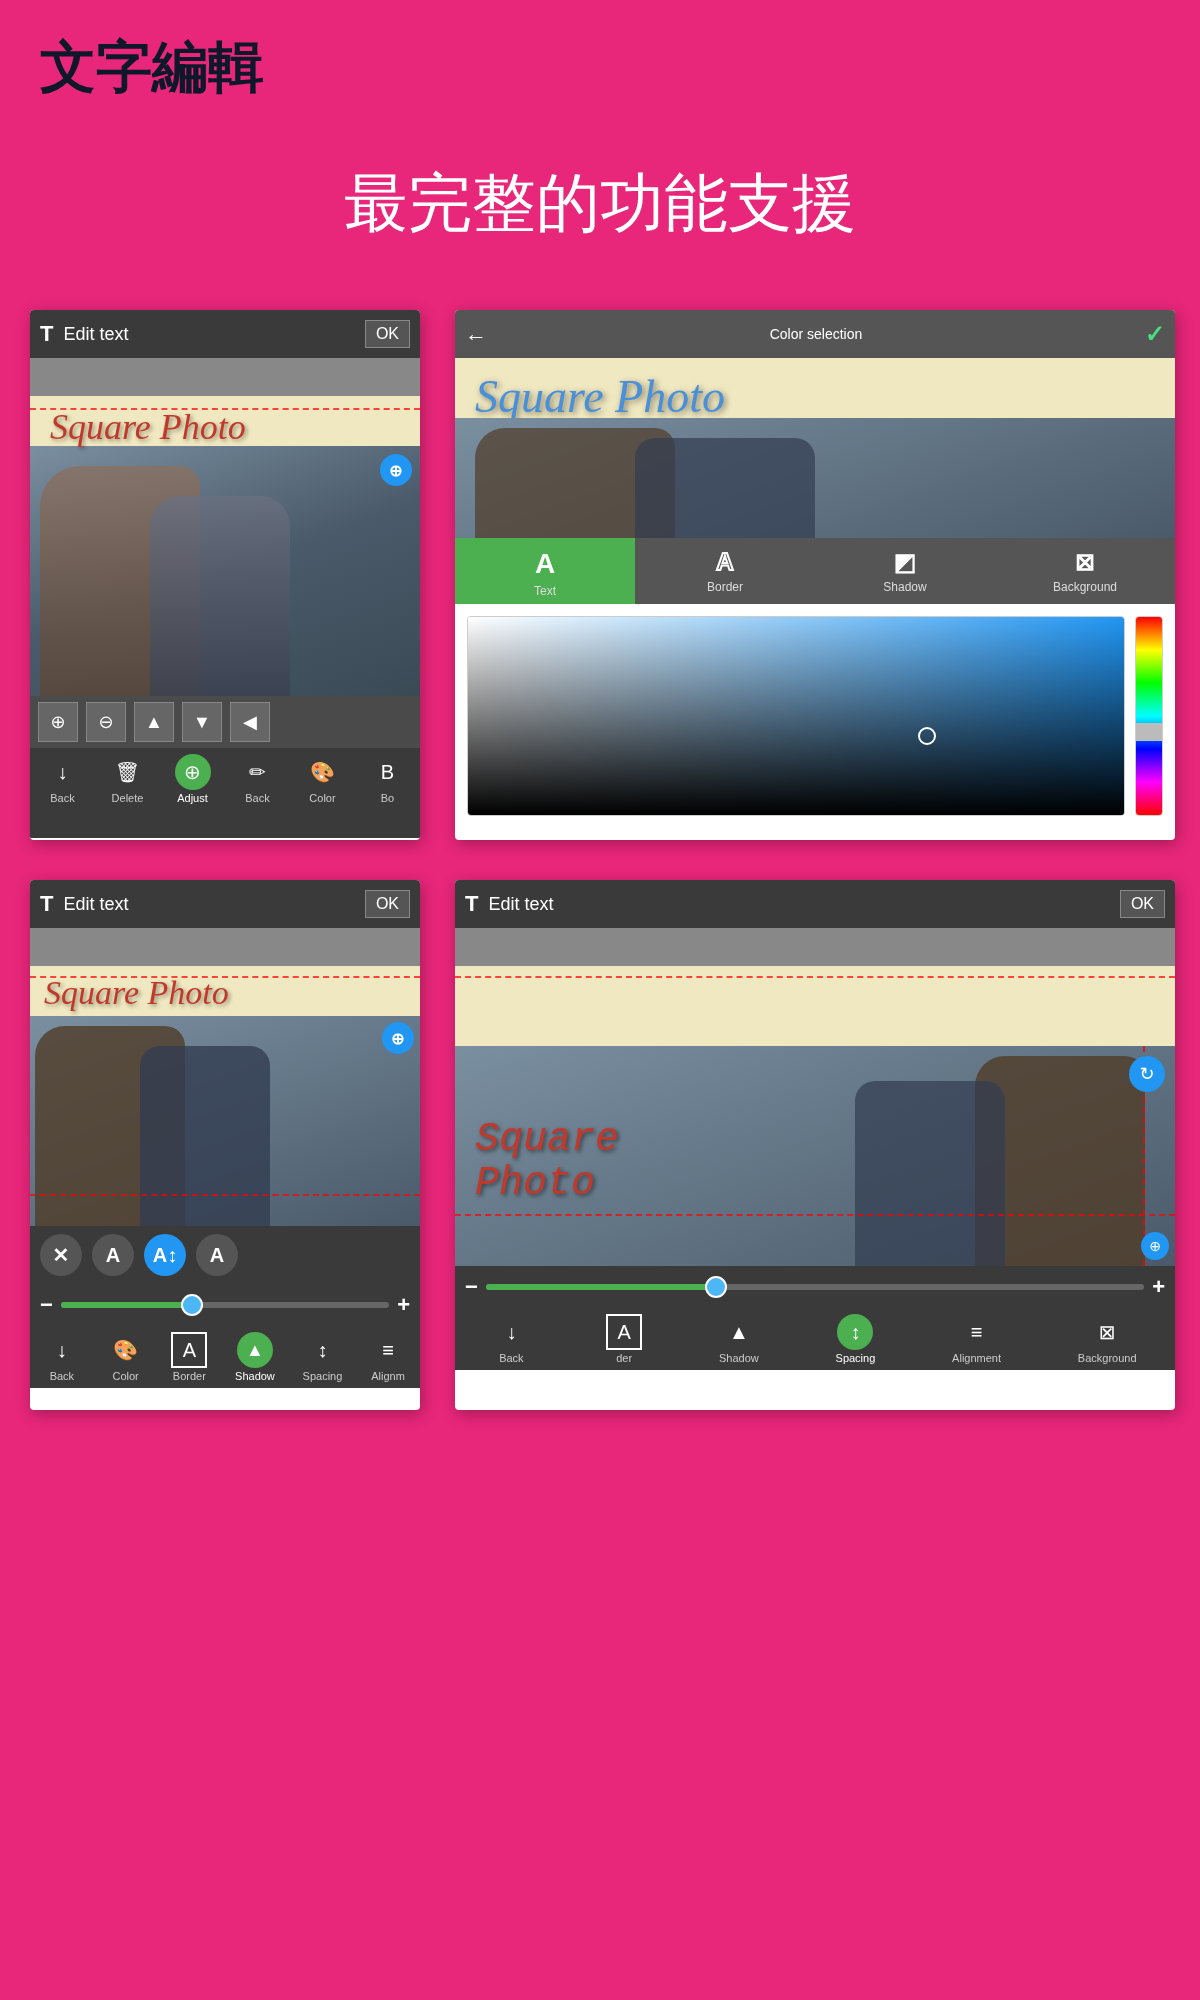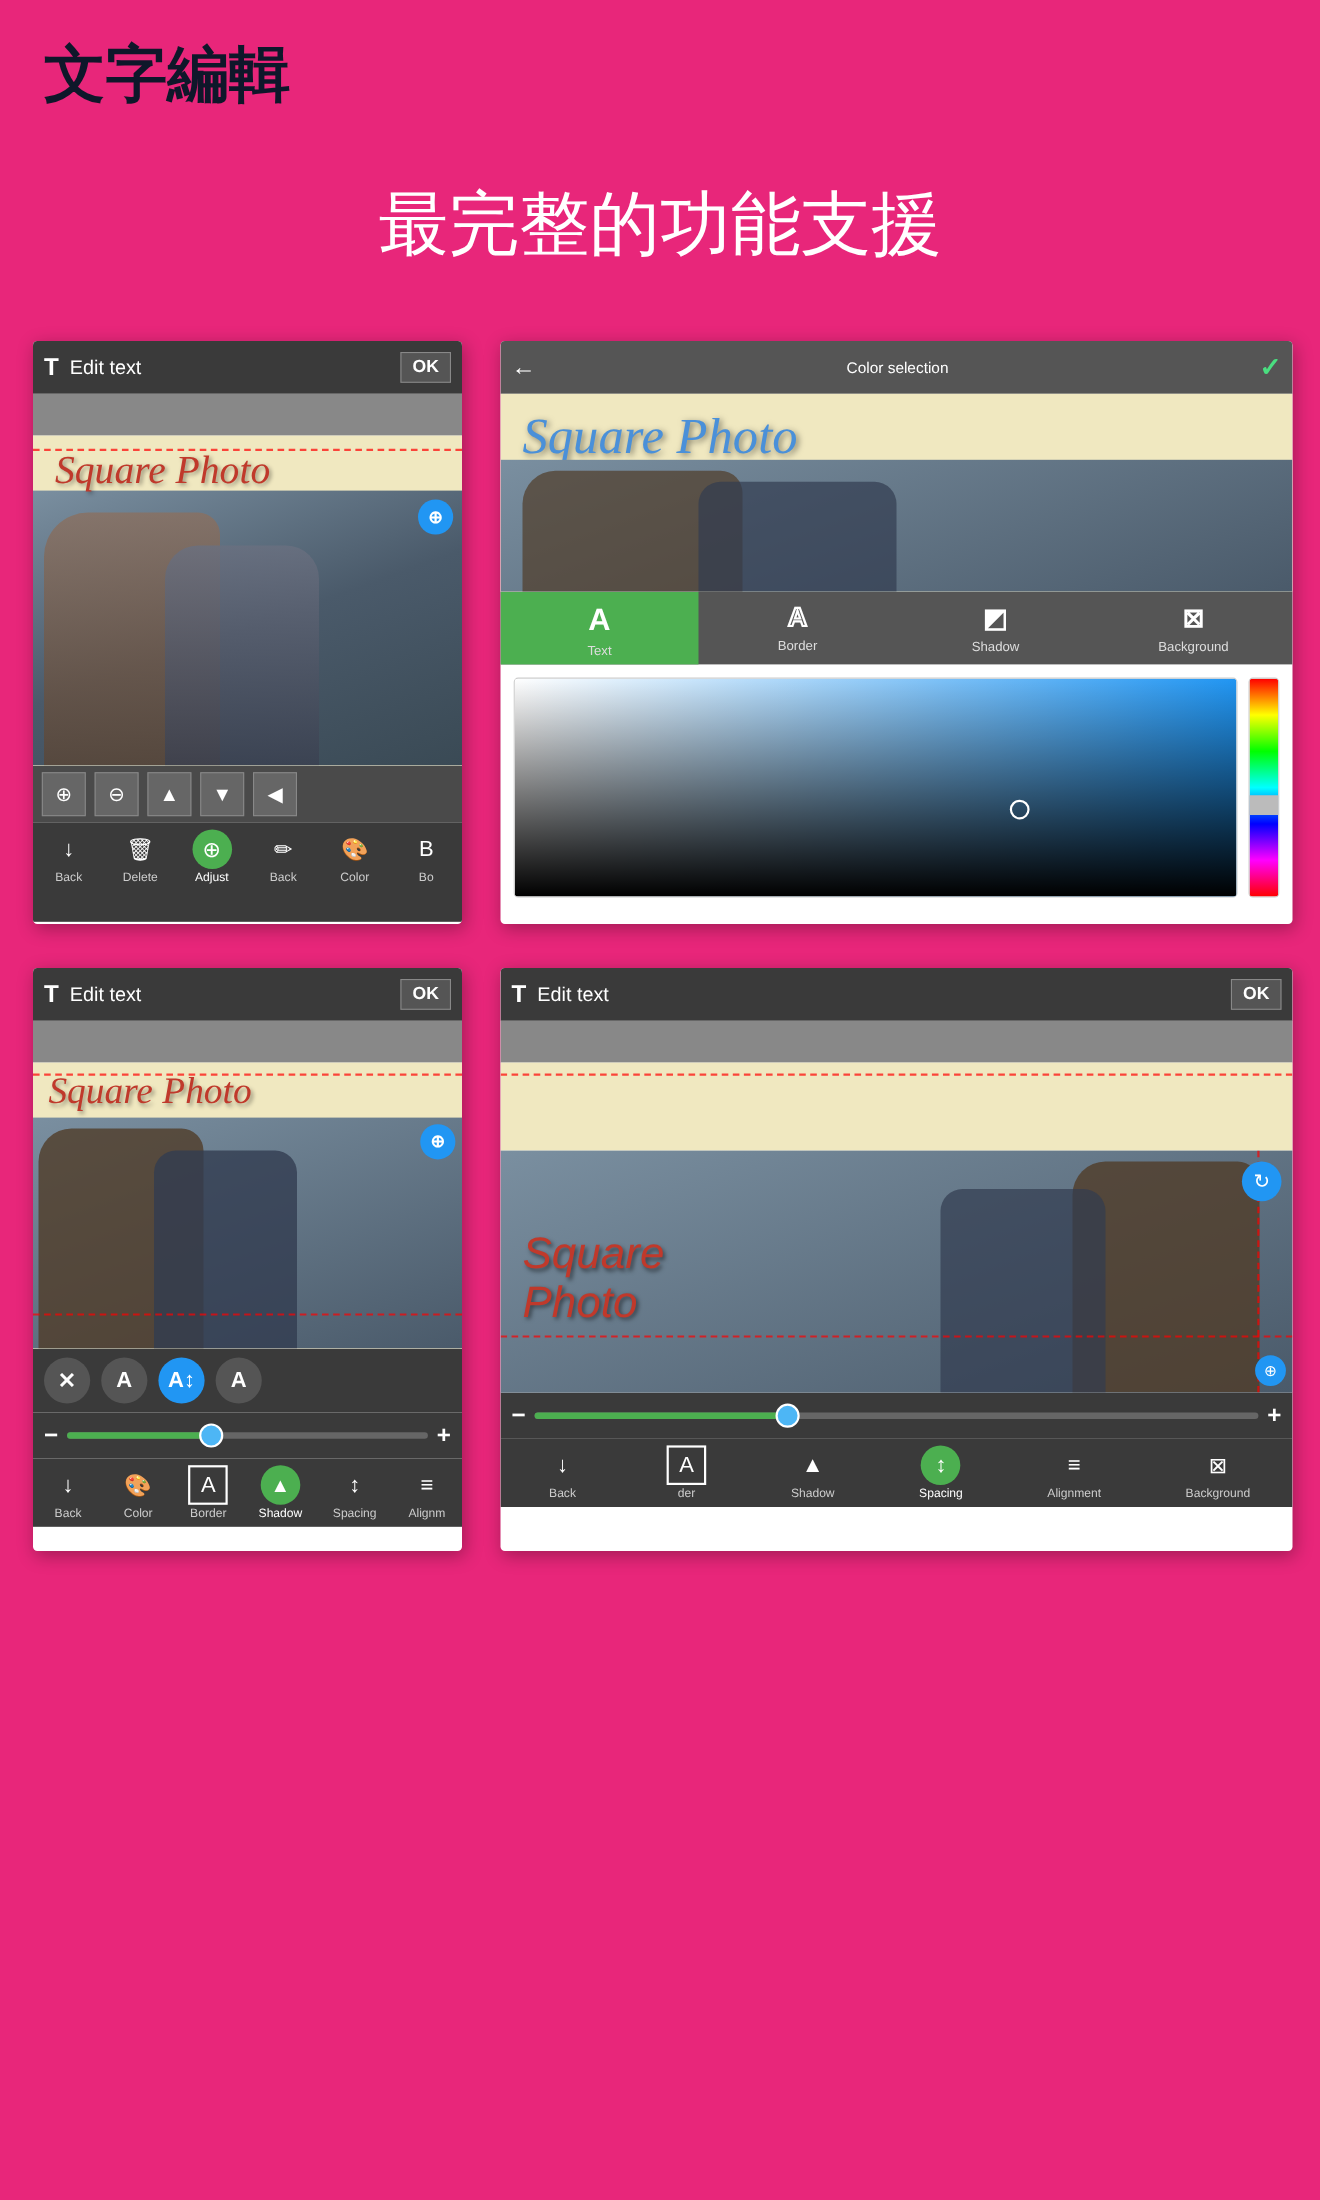--- a/index.html
+++ b/index.html
@@ -91,21 +91,21 @@
     }
     .edit-toolbar-title {
       color: white;
       font-size: 18px;
       text-align: right;
     }
     .edit-toolbar-ok {
       background: #555;
       color: white;
       font-size: 16px;
-      font-weight: bold;
+      font-weight: normal;
       padding: 4px 10px;
       border: 1px solid #888;
     }
 
     
     .color-toolbar {
       background: #555;
       height: 48px;
       display: flex;
       align-items: center;
@@ -561,21 +561,21 @@
   <div style="height:220px; background:linear-gradient(160deg,#7a8fa0,#4a5a6a); position:relative; overflow:hidden;">
     <div style="position:absolute; bottom:0; right:30px; width:170px; height:210px; background:rgba(80,60,40,0.8); border-radius:30px 20px 0 0;"></div>
     <div style="position:absolute; bottom:0; right:170px; width:150px; height:185px; background:rgba(50,60,80,0.7); border-radius:20px 20px 0 0;"></div>
     <div class="dashed-line-h" style="bottom:50px;"></div>
     <div class="dashed-line-v" style="right:30px;"></div>
 
     <div class="rotate-handle" style="top:10px; right:10px;">↻</div>
 
     <div style="position:absolute; bottom:6px; right:6px; width:28px; height:28px; background:#2196F3; border-radius:50%; display:flex; align-items:center; justify-content:center; color:white; font-size:14px;">⊕</div>
 
-    <div style="position:absolute; bottom:60px; left:20px; font-family:Liberation Sans, sans-serif; font-style:italic; font-size:40px; color:#c0392b; text-shadow:2px 2px 4px rgba(0,0,0,0.5); line-height:1.1; z-index:2;">
+    <div style="position:absolute; bottom:60px; left:20px; font-family:Liberation Mono, monospace; font-style:italic; font-size:40px; color:#c0392b; text-shadow:2px 2px 4px rgba(0,0,0,0.5); line-height:1.1; z-index:2;">
       <div>Square</div>
       <div>Photo</div>
     </div>
   </div>
 
   <div class="slider-row">
     <span class="slider-minus">−</span>
     <div class="slider-track">
       <div class="slider-fill" style="width:35%;"></div>
       <div class="slider-thumb" style="left:35%;"></div>

